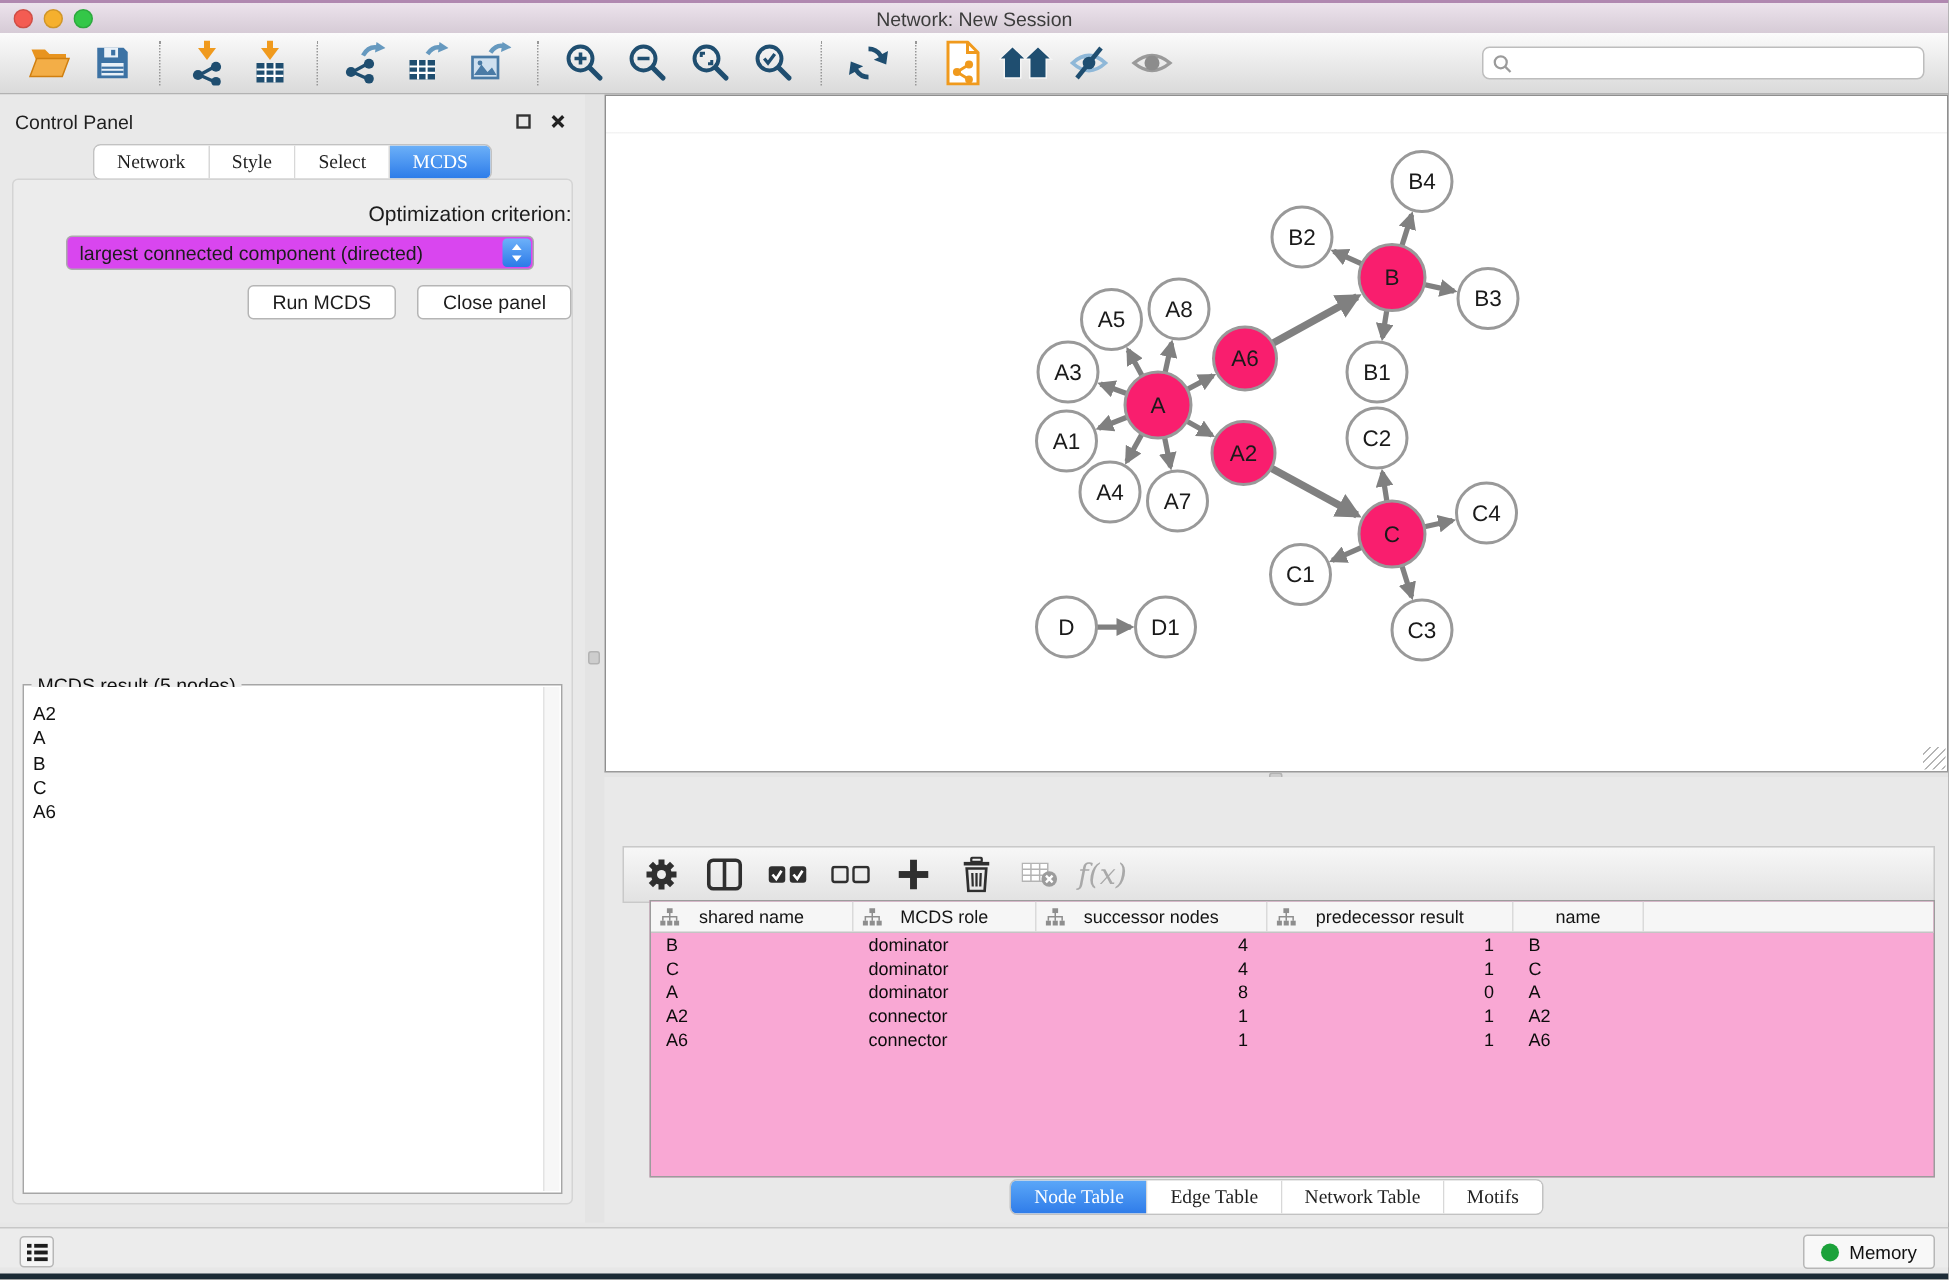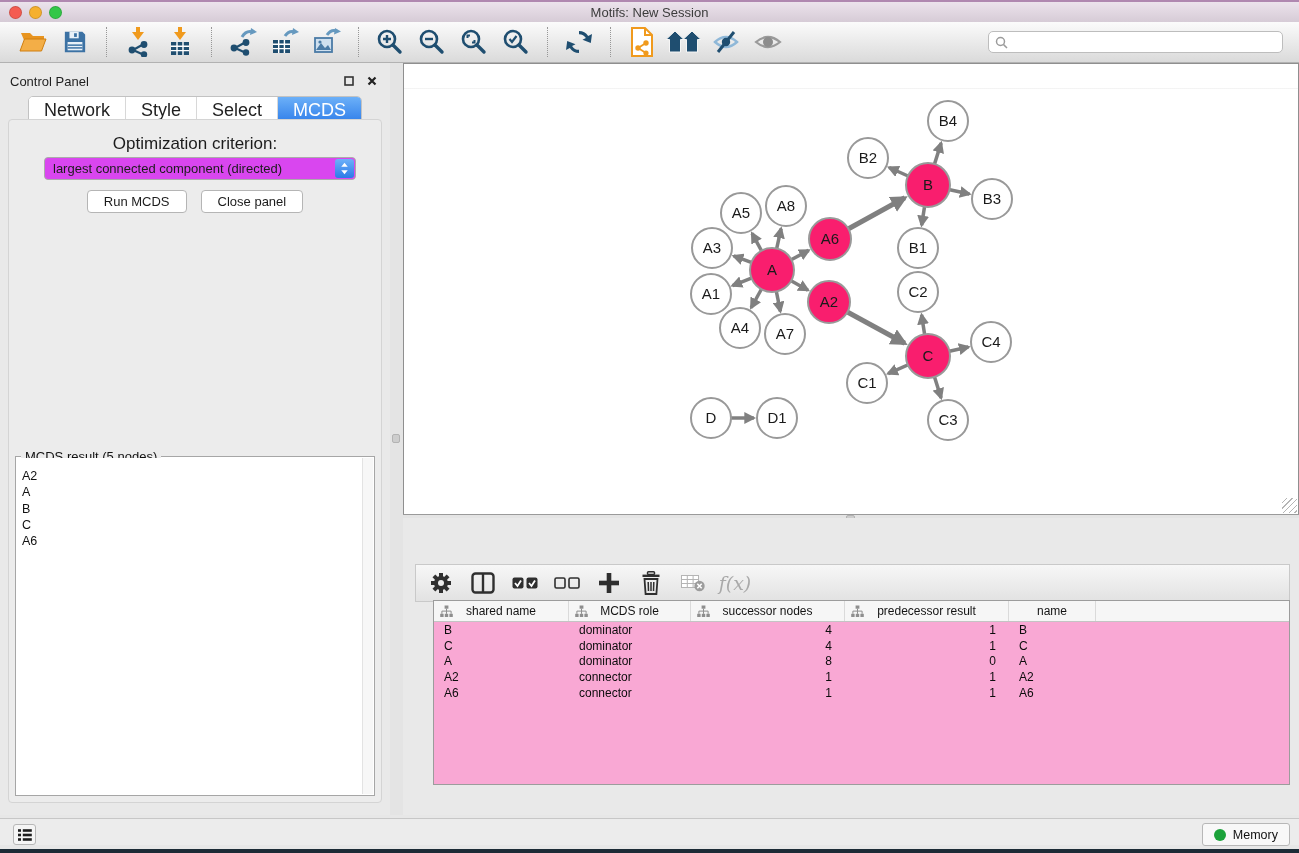--- a/index.html
+++ b/index.html
@@ -26,30 +26,30 @@
   .search-wrap svg { position:absolute; left:7px; top:5px; }
 
   
   .control-panel { position:absolute; left:0; top:63px; width:390px; height:752px; background:#e9e9e9; }
   .panel-header { height:28px; display:flex; align-items:center; padding:8px 12px 0 10px; font-size:13px; color:#1f1f1f; }
   .hdr-icons { margin-left:auto; display:flex; gap:11px; align-items:center; }
   .hdr-btn { background:none; border:none; width:12px; height:12px; display:flex; align-items:center; justify-content:center; cursor:pointer; }
 
   .cp-tabs { position:absolute; left:0; top:33px; width:100%; display:flex; justify-content:center; }
   .seg { display:inline-flex; border:1px solid #c2c2c2; border-radius:5px; overflow:hidden; background:#fff; }
-  .seg-btn { font-size:18px; padding:3px 15px; background:#fff; border:none; border-right:1px solid #d8d8d8; color:#1f1f1f; cursor:pointer; white-space:nowrap; }
+  .seg-btn { font-size:13px; padding:3px 15px; background:#fff; border:none; border-right:1px solid #d8d8d8; color:#1f1f1f; cursor:pointer; white-space:nowrap;font-family:Liberation Serif, serif; }
   .seg-btn:last-child { border-right:none;text-align:center; }
   .seg-btn.active { background:linear-gradient(#6cb0f8,#2d7ce9); color:#fff; }
 
   .cp-card { position:absolute; left:8px; top:56px; right:8px; bottom:12px; background:#ececec; border:1px solid #d4d4d4; border-radius:4px; }
-  .opt-label { position:absolute; left:0; top:14px; width:100%; text-align:center; font-size:17px; color:#1c1c1c; }
+  .opt-label { position:absolute; left:0; top:14px; width:100%; text-align:right; font-size:14px; color:#1c1c1c; }
   .select-box { position:absolute; left:35px; top:37px; width:312px; height:23px; background:#d946ef; border:1px solid #ababab; border-radius:4px; display:flex; align-items:center; cursor:pointer; }
   .select-value { flex:1; font-size:13px; color:#1c1c1c; padding-left:8px; white-space:nowrap; overflow:hidden; }
   .select-stepper { width:19px; height:19px; margin-right:1px; border-radius:3px; background:linear-gradient(#6db1f9,#2c7ae8); display:flex; align-items:center; justify-content:center; }
-  .cp-buttons { position:absolute; left:0; top:70px; width:100%; display:flex; justify-content:center; gap:14px; }
+  .cp-buttons { position:absolute; left:0; top:70px; width:100%; display:flex; justify-content:flex-end; gap:14px; }
   .push-btn { font-size:13px; color:#1c1c1c; background:#fff; border:1px solid #b5b5b5; border-radius:4px; padding:3px 16px; cursor:pointer; }
 
   .group-box { position:absolute; left:6px; right:6px; top:336px; bottom:6px; border:1px solid #a6a6a6; background:#fff; }
   .group-legend { position:absolute; top:-8px; left:5px; background:#ececec; padding:0 4px; font-size:13px; color:#111; }
   .result-list { position:absolute; inset:1px; background:#fff; padding:10px 0 0 5px; overflow:hidden; }
   .result-item { font-size:12.5px; color:#111; line-height:16.3px; }
   .result-scroll { position:absolute; top:1px; right:1px; bottom:1px; width:11px; background:#f7f7f7; border-left:1px solid #e3e3e3; }
 
   
   .v-gutter { position:absolute; left:390px; top:63px; width:13px; height:752px; background:#e4e4e4; }
@@ -99,21 +99,21 @@
 <body>
 
 <div id="app">
 
   <div class="app-titlebar">
     <div class="lights">
       <span class="light red"></span>
       <span class="light yellow"></span>
       <span class="light green"></span>
     </div>
-    <span>Motifs: New Session</span>
+    <span>Network: New Session</span>
   </div>
 
   <div class="toolbar">
     <div class="tb-group">
       <button class="tb-btn">
         <svg width="28" height="24" viewBox="0 0 28 24">
             <path fill="#e8941f" d="M2 3h9l3 3h11v4H5z"></path>
             <path fill="#f3ae47" stroke="#d07f10" stroke-width="1" d="M1 21 L5.5 9 h21.5 L22.5 21z"></path>
           </svg>
       </button>
@@ -622,20 +622,28 @@
           <div class="tr">
             <div class="td left">A6</div>
             <div class="td left">connector</div>
             <div class="td right">1</div>
             <div class="td right">1</div>
             <div class="td left">A6</div>
             <div class="td left"></div>
           </div>
         </div>
     </div>
+    <div class="tp-tabs">
+      <div class="seg" id="tp-seg">
+          <button class="seg-btn active">Node Table</button>
+          <button class="seg-btn">Edge Table</button>
+          <button class="seg-btn">Network Table</button>
+          <button class="seg-btn">Motifs</button>
+        </div>
+    </div>
   </div>
 
   <div class="status-bar">
     <button class="menu-btn">
       <svg width="14" height="12" viewBox="0 0 14 12">
           <g fill="#1e1e1e">
             <rect y="0.2" width="3" height="2.6"></rect>
             <rect x="4.8" y="0.2" width="9" height="2.6"></rect>
             <rect y="4.7" width="3" height="2.6"></rect>
             <rect x="4.8" y="4.7" width="9" height="2.6"></rect>

